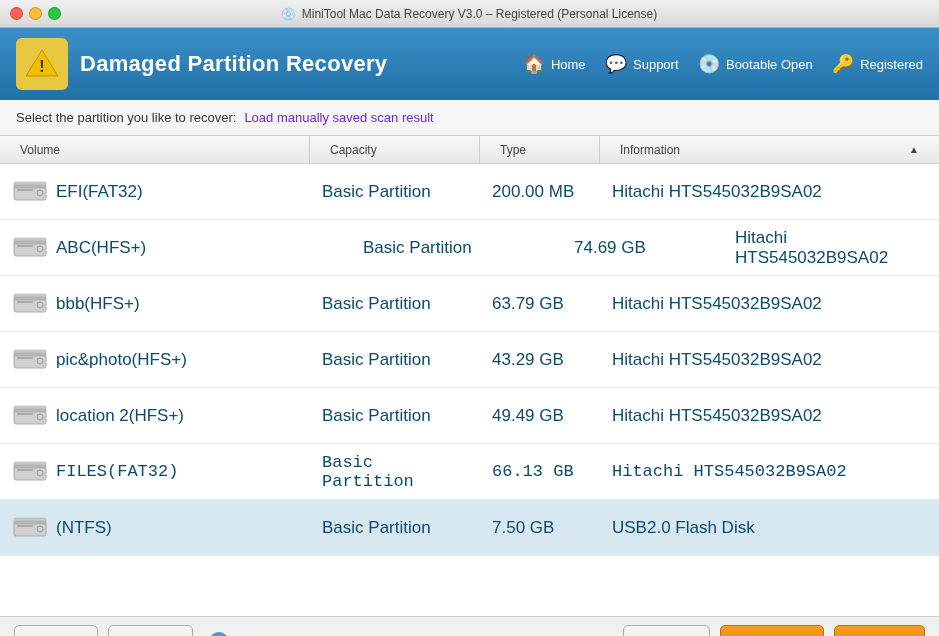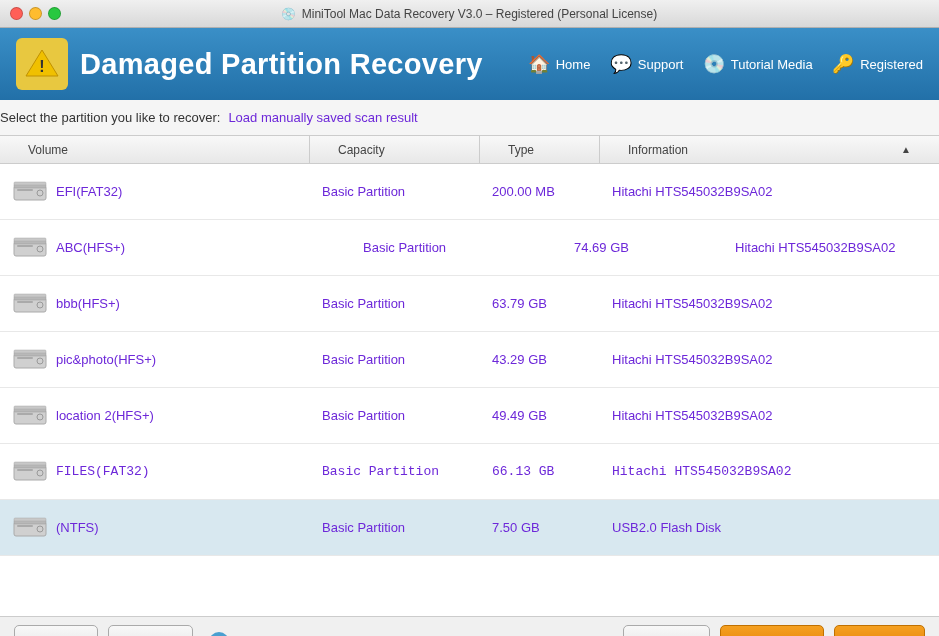--- a/index.html
+++ b/index.html
@@ -64,21 +64,21 @@
       width: 52px;
       height: 52px;
       background: #e8c840;
       border-radius: 6px;
       display: flex;
       align-items: center;
       justify-content: center;
     }
     .app-title-text {
       color: white;
-      font-size: 29px;
+      font-size: 22px;
       font-weight: 600;
       letter-spacing: 0.3px;
     }
     .header-nav {
       display: flex;
       align-items: center;
       gap: 20px;
     }
     .nav-item {
       display: flex;
@@ -89,21 +89,21 @@
       cursor: pointer;
       text-decoration: none;
     }
     .nav-icon {
       font-size: 18px;
     }
 
     
     .sub-header {
       background: #f5f5f5;
-      padding: 10px 0;
+      padding: 10px 16px;
       border-bottom: 1px solid #ccc;
       display: flex;
       align-items: center;
       gap: 8px;
     }
     .sub-header-label {
       font-size: 13px;
       color: #333;
       font-weight: 500;
     }
@@ -123,21 +123,21 @@
       flex-direction: column;
     }
     .table-header {
       display: grid;
       grid-template-columns: 310px 170px 120px 1fr;
       background: linear-gradient(to bottom, #f8f8f8, #e8e8e8);
       border-bottom: 1px solid #ccc;
       height: 28px;
     }
     .table-header-cell {
-      padding: 0 28px;
+      padding: 0 20px;
       display: flex;
       align-items: center;
       font-size: 12px;
       color: #444;
       font-weight: 500;
       border-right: 1px solid #ccc;
     }
     .table-header-cell:last-child {
       border-right: none;
       gap: 12px;
@@ -151,22 +151,22 @@
       grid-template-columns: 310px 170px 120px 1fr;
       border-bottom: 1px solid #e8e8e8;
       height: 56px;
       align-items: center;
     }
     .table-row.selected {
       background: #d8e8f0;
     }
     .table-cell {
       padding: 0 12px;
-      font-size: 13px;
-      color: #6d28d9;
+      font-size: 17px;
+      color: #0c4a6e;
       display: flex;
       align-items: center;
       gap: 8px;
     }
 
     
     .main-content {
       display: flex;
       flex-direction: column;
       height: 480px;
@@ -295,21 +295,21 @@
     <a class="nav-item">
       <span class="nav-icon">🏠</span>
       <span>Home</span>
     </a>
     <a class="nav-item">
       <span class="nav-icon">💬</span>
       <span>Support</span>
     </a>
     <a class="nav-item">
       <span class="nav-icon">💿</span>
-      <span>Tutorial Media</span>
+      <span>Bootable Open</span>
     </a>
     <a class="nav-item">
       <span class="nav-icon">🔑</span>
       <span>Registered</span>
     </a>
   </nav>
 </div>
 
 <div class="sub-header">
   <span class="sub-header-label">Select the partition you like to recover:</span>

